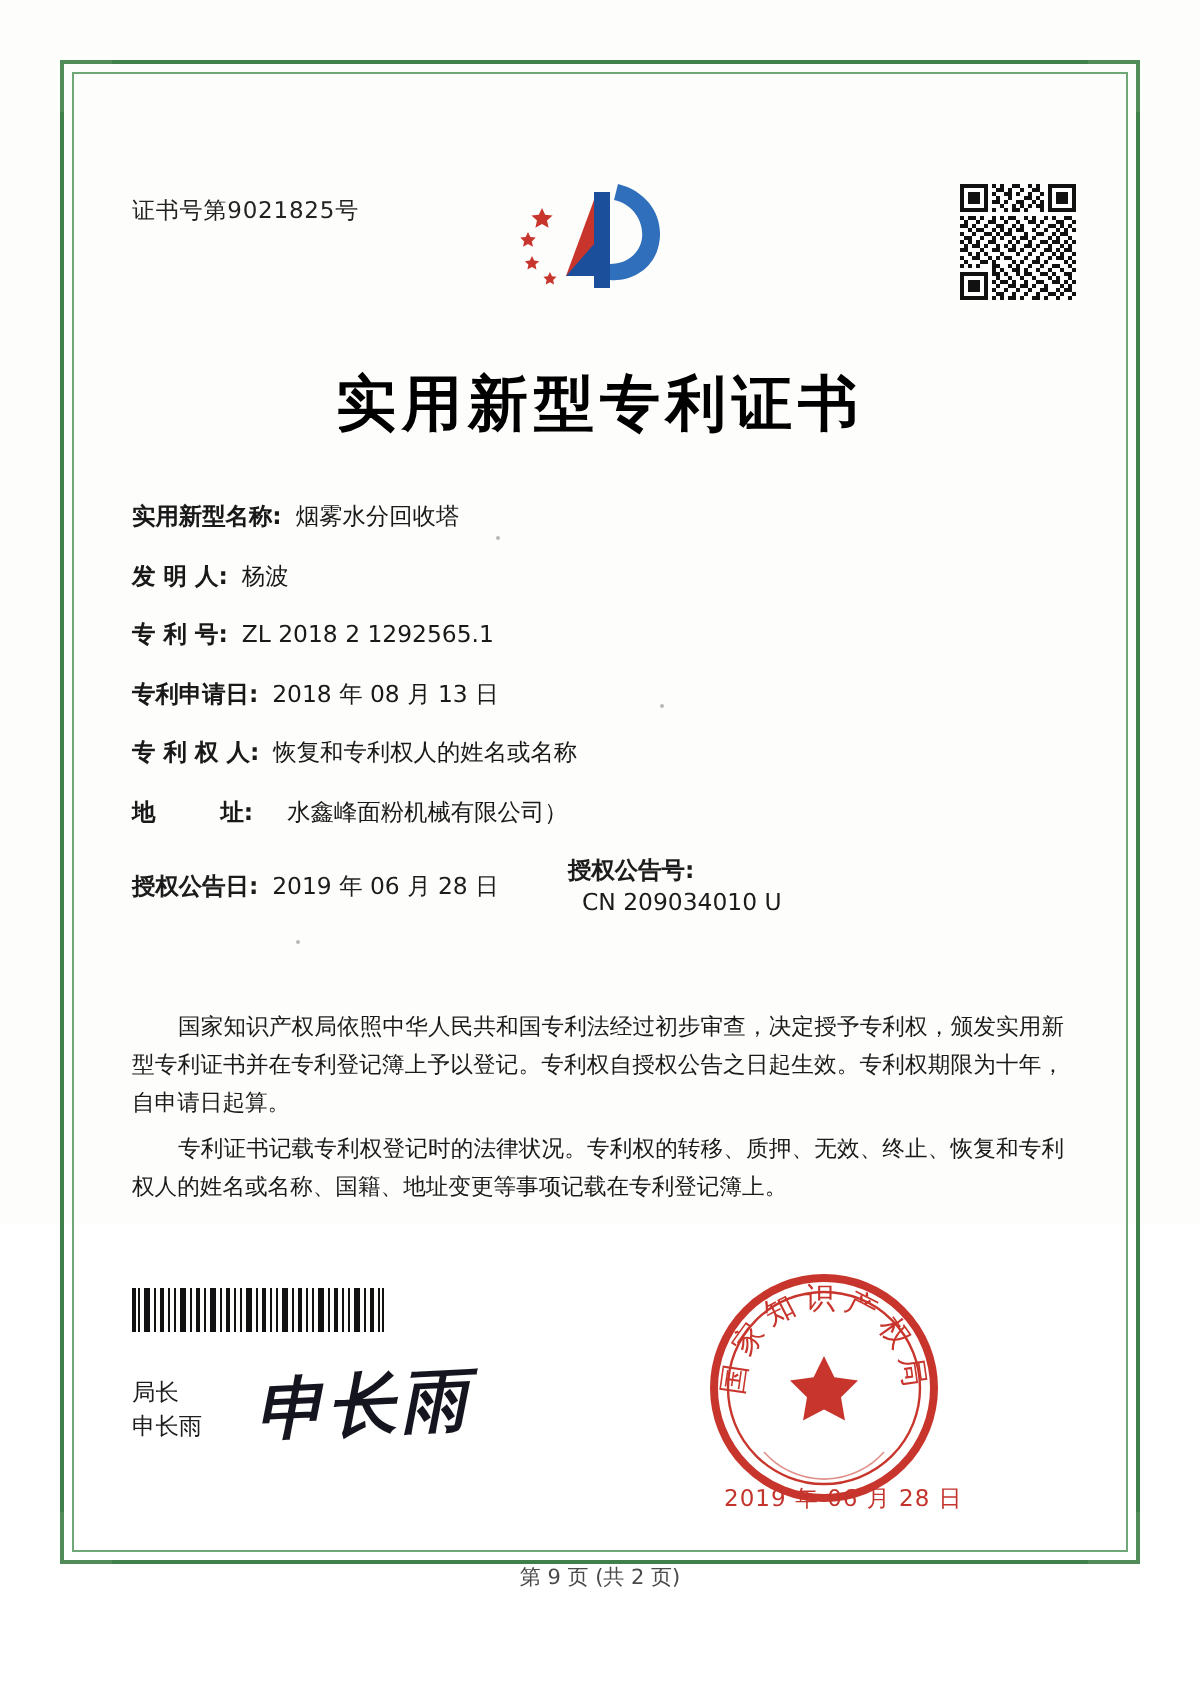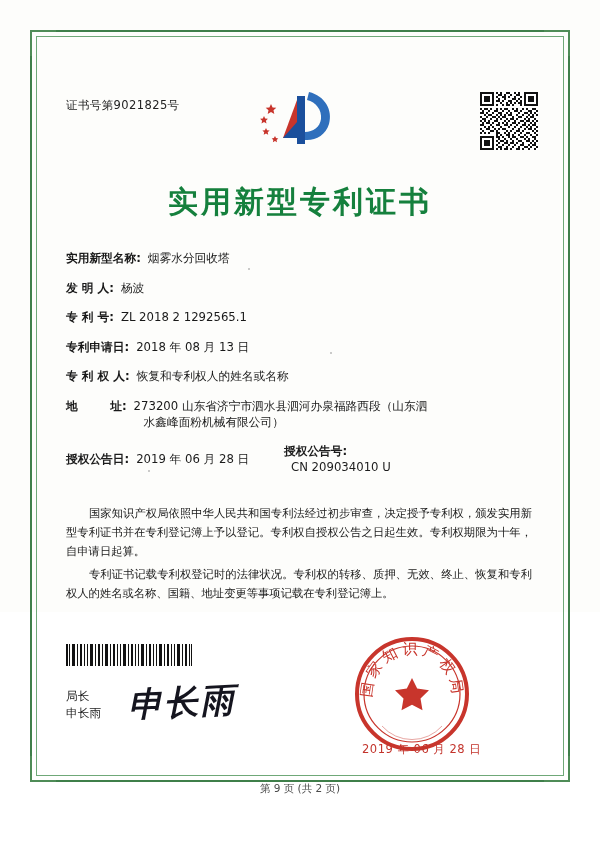--- a/index.html
+++ b/index.html
@@ -69,21 +69,21 @@
     width: 58px; height: 58px;
   }
   .title {
     position: absolute;
     left: 0; right: 0; top: 182px;
     text-align: center;
     font-family: "DejaVu Serif", "Liberation Serif", serif;
     font-size: 30px;
     font-weight: bold;
     letter-spacing: 3px;
-    color: #15803d;
+    color: #000000;
   }
   .fields {
     position: absolute;
     left: 66px; top: 250px;
     width: 470px;
   }
   .field-row {
     display: flex;
     align-items: flex-start;
     margin-bottom: 13.5px;
@@ -483,21 +483,20 @@
     </div>
 
     <div class="field-row">
       <span class="field-label">专 利 权 人:</span>
       <span class="field-value">恢复和专利权人的姓名或名称</span>
     </div>
 
     <div class="field-row">
       <span class="field-label">地        址:</span>
       <span class="field-value">
-        <span>273200  山东省济宁市泗水县泗河办泉福路西段（山东泗</span>
         <span class="line2">水鑫峰面粉机械有限公司）</span>
       </span>
     </div>
 
     <div class="split-row">
       <span class="split-left">
         <span class="field-label">授权公告日:</span>
         <span class="field-value">2019 年 06 月 28 日</span>
       </span>
       <span class="split-right">

